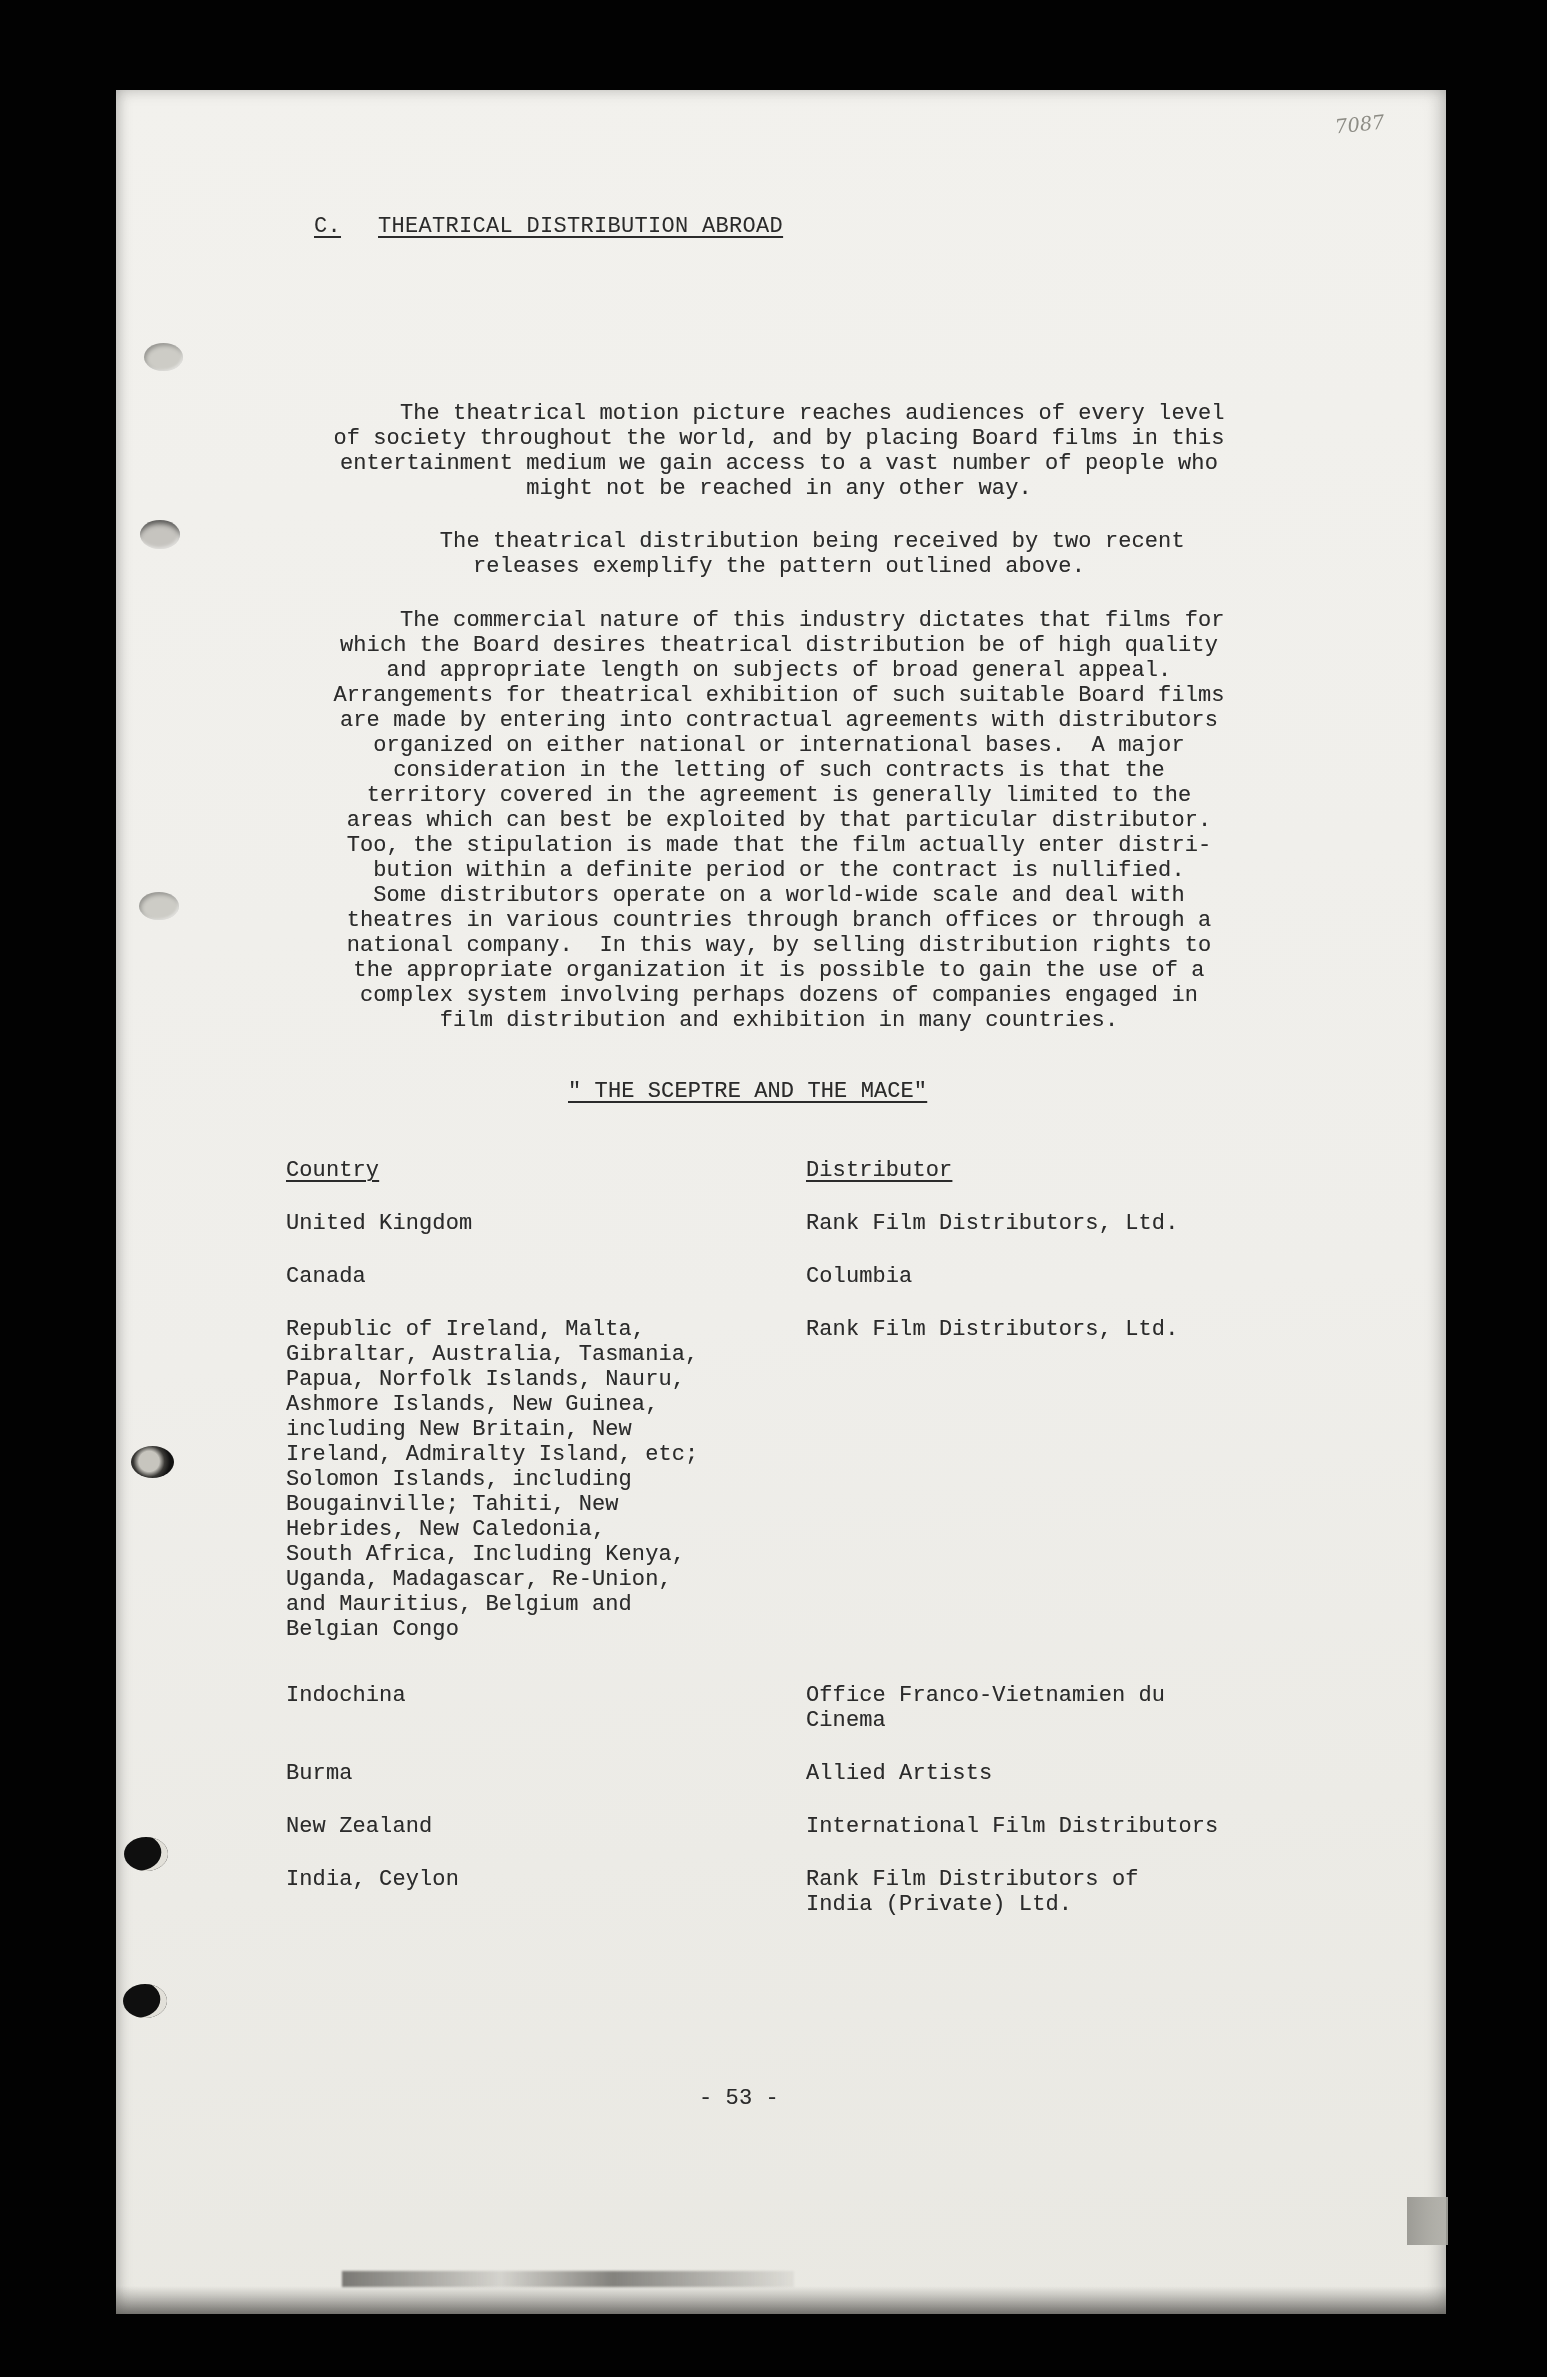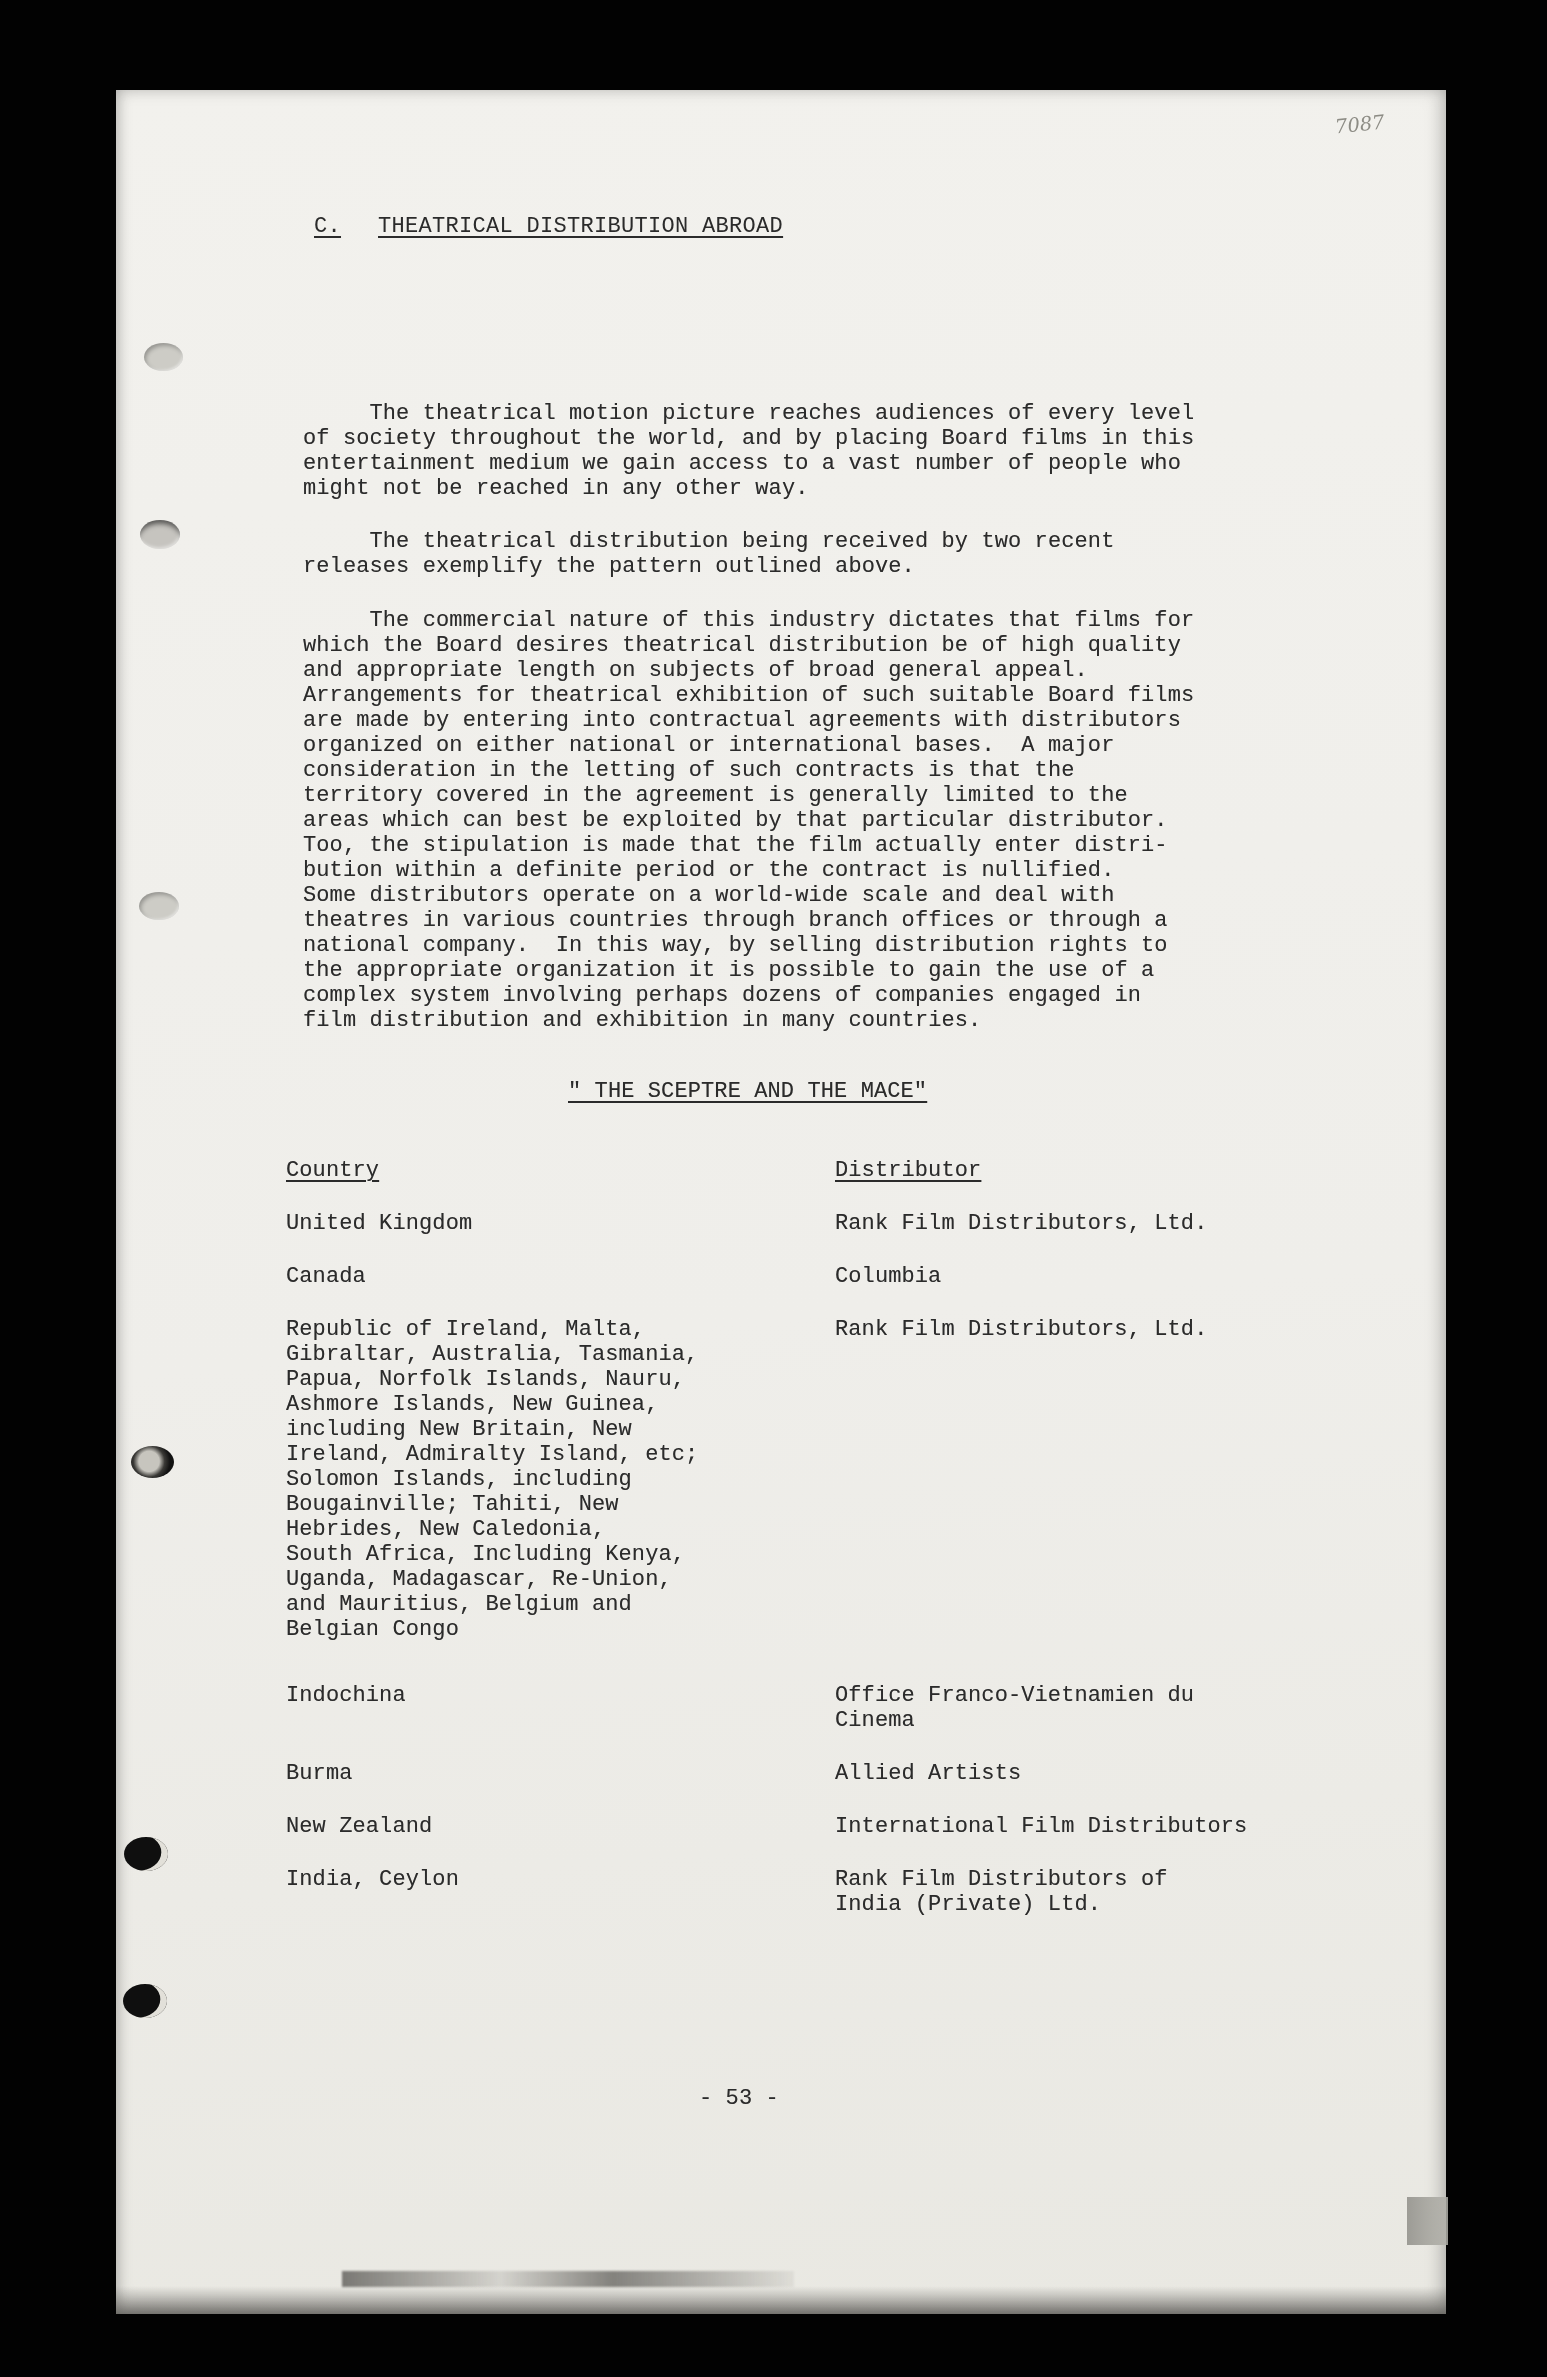--- a/index.html
+++ b/index.html
@@ -33,25 +33,25 @@
     text-decoration:underline;
     text-decoration-thickness:1.5px;
     text-underline-offset:4.3px;
   }
   .heading-title{margin-left:37px;}
   .content{
     position:absolute;left:187px;top:311px;width:952px;
     font-size:22px;line-height:25px;letter-spacing:0.1px;
     text-shadow:0 0 0.6px rgba(43,43,43,0.35);
   }
-  .para{margin:0 0 28px 0;white-space:pre-wrap;}
+  .para{margin:0 0 28px 0;white-space:pre-wrap;text-align:center;}
   .para.p2{margin-bottom:46px;}
   .para.p3{margin-bottom:29px;}
   .film-title{margin:0 0 54px 265px;white-space:pre;}
-  .trow{display:flex;margin:0 0 28px -17px;gap:29px;}
+  .trow{display:flex;margin:0 0 28px -17px;}
   .trow.big{margin-bottom:41px;}
   .tc{white-space:pre-wrap;line-height:25px;}
   .tc.country{width:520px;flex:0 0 520px;}
   .tc.dist{flex:1;}
   .footer{
     position:absolute;left:583px;top:1996px;
     font-size:22px;letter-spacing:0.1px;color:#2b2b2b;
     text-shadow:0 0 0.6px rgba(43,43,43,0.35);
   }
   .hole{position:absolute;border-radius:50%;}

